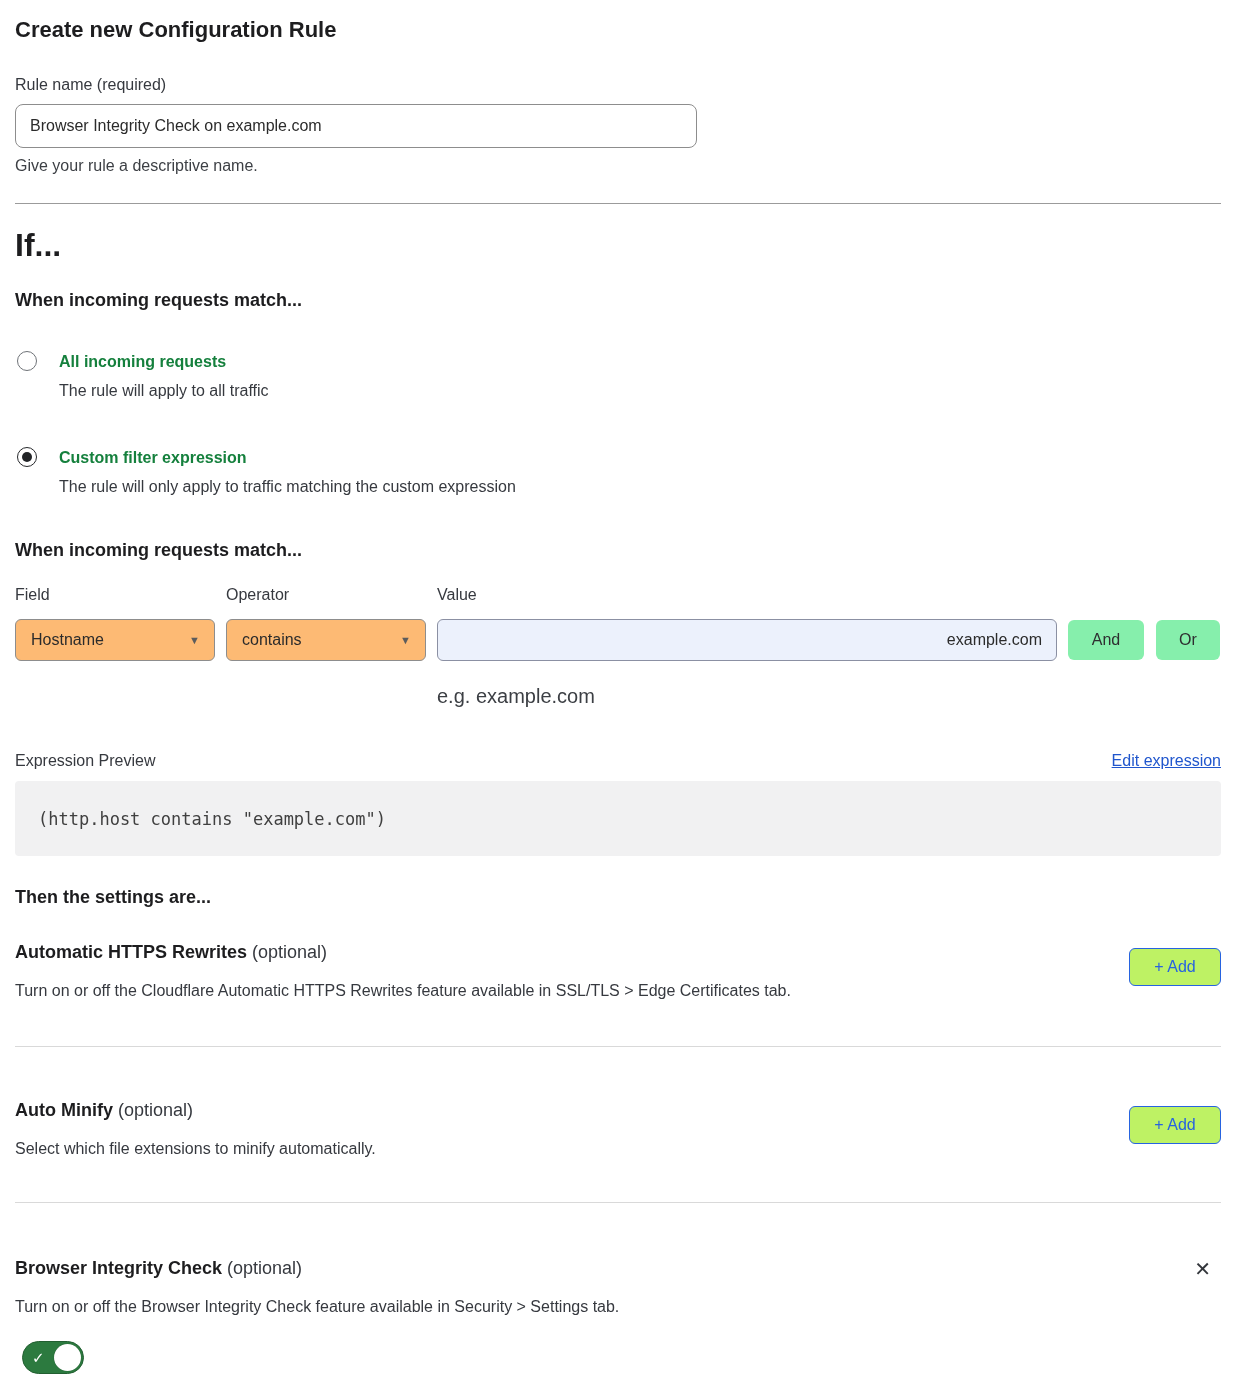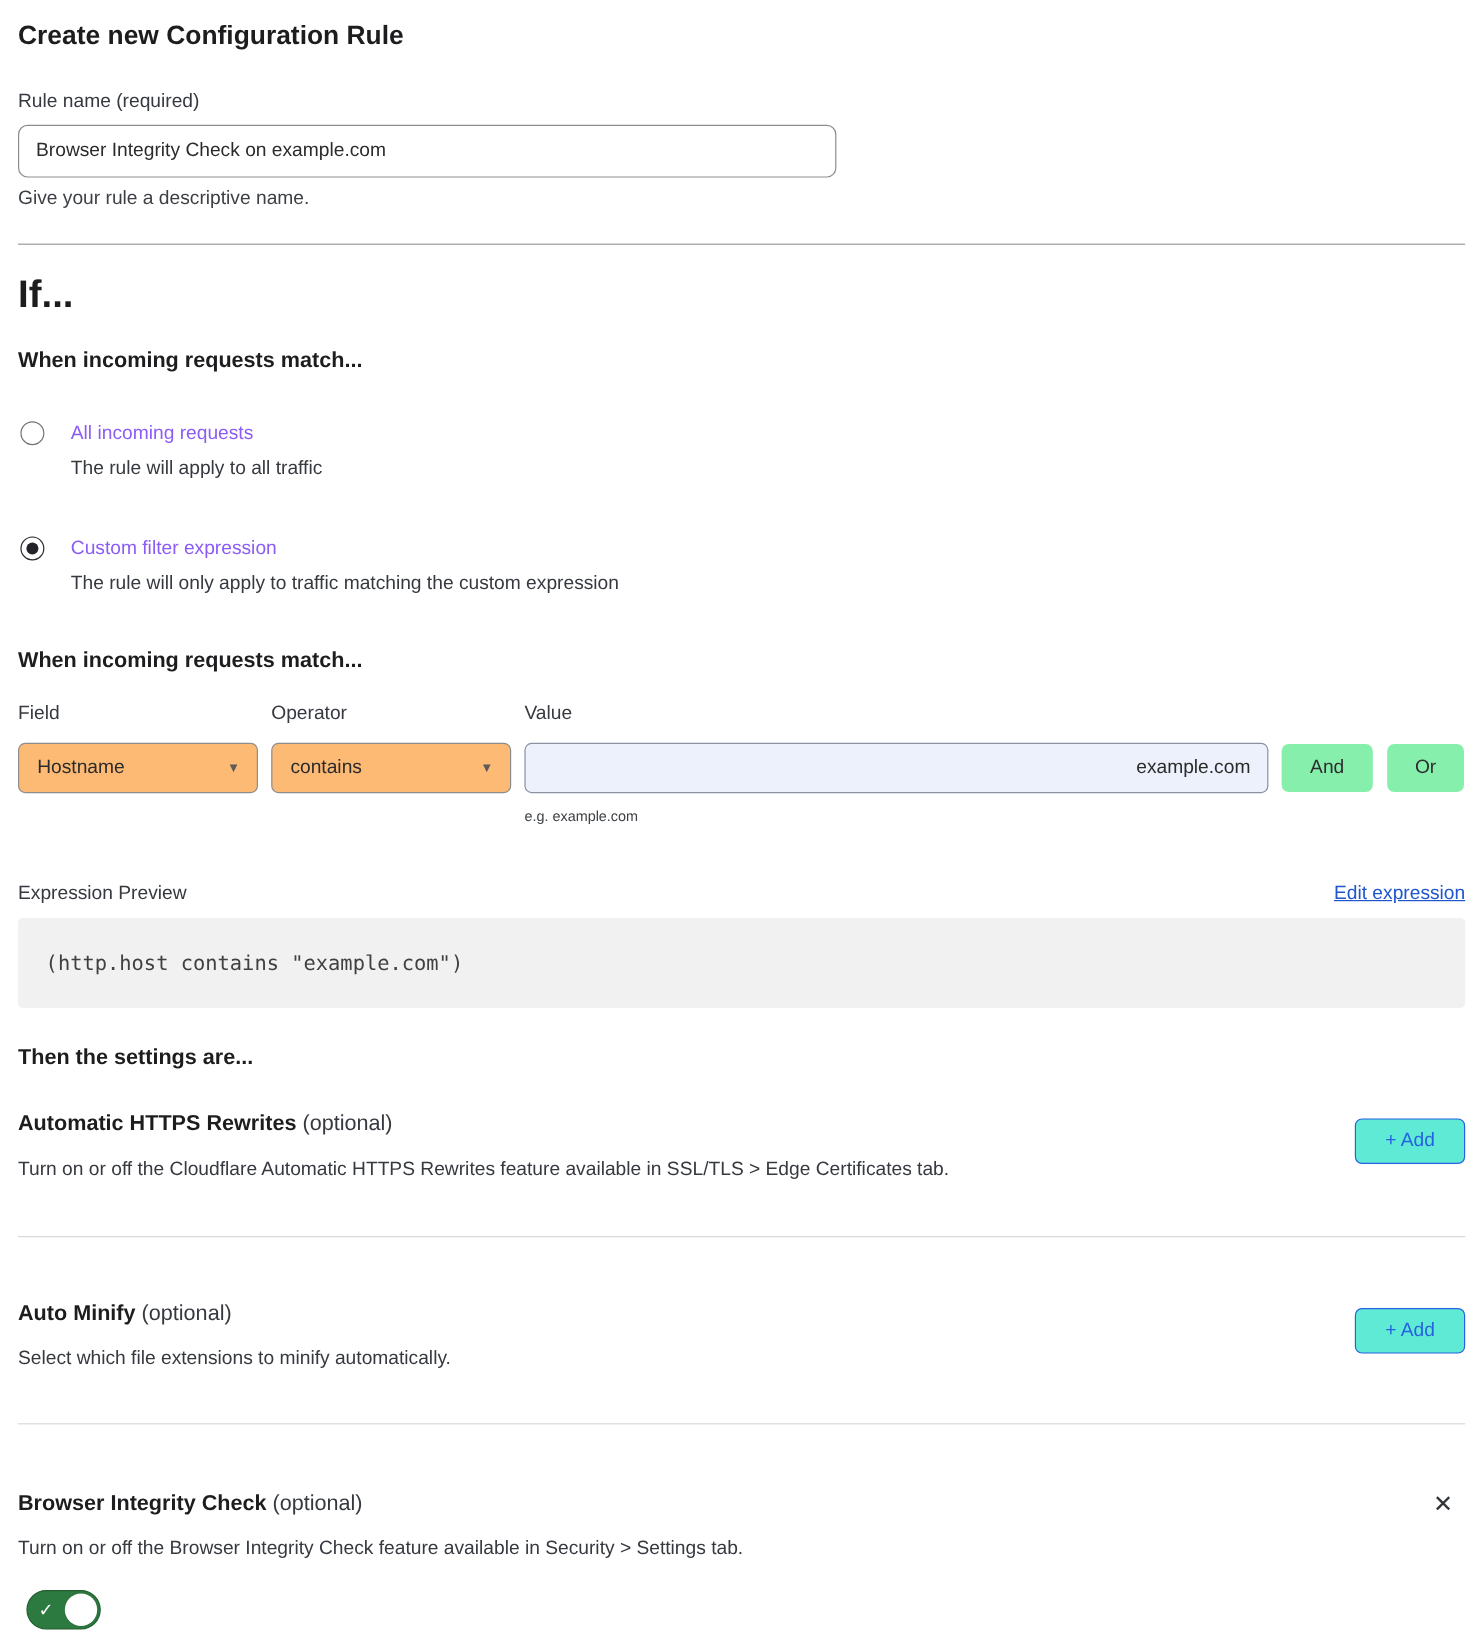--- a/index.html
+++ b/index.html
@@ -53,21 +53,21 @@
     margin: 1px 0 0 2px;
     position: relative; background: #fff;
   }
   .radio-option.selected .radio-circle { border: 1.5px solid #26282b; }
   .radio-option.selected .radio-circle::after {
     content: ""; position: absolute;
     left: 50%; top: 50%; transform: translate(-50%, -50%);
     width: 10px; height: 10px; border-radius: 50%; background: #222427;
   }
   .radio-texts { margin-left: 22px; }
-  .radio-label { font-size: 16px; line-height: 24px; font-weight: 400; color: #8b5cf6; }
+  .radio-label { font-size: 16px; line-height: 24px; font-weight: 700; color: #15803d; }
   .radio-desc { font-size: 16px; line-height: 22px; color: #36393f; margin-top: 6px; }
 
   
   .builder-row { display: flex; margin-top: 22px; }
   .builder-col-field { width: 200px; margin-right: 11px; }
   .builder-col-operator { width: 200px; margin-right: 11px; }
   .builder-col-value { width: 620px; margin-right: 11px; }
   .builder-label { font-size: 16px; line-height: 22px; color: #36393f; }
   .select-box {
     margin-top: 13px; height: 42px;
@@ -82,21 +82,21 @@
   .value-input {
     margin-top: 13px; width: 100%; height: 42px;
     border: 1px solid #8b90a3; border-radius: 6px;
     background: #ecf1fc;
     font-family: "Liberation Sans", sans-serif;
     font-size: 16px; color: #2b2b2b;
     padding: 0 14px;
     display: block;
     text-align: right;
   }
-  .value-helper { font-size: 12px; line-height: 22px; color: #3c3f44; margin-top: 8px; }
+  .value-helper { font-size: 20px; line-height: 22px; color: #3c3f44; margin-top: 24px; }
   .conj-button {
     align-self: flex-start; margin-top: 36px;
     height: 40px; border: none; border-radius: 6px;
     background: #86efac; color: #2e2e30;
     font-family: "Liberation Sans", sans-serif;
     font-size: 16px; cursor: pointer;
   }
   .and-button { width: 76px; margin-right: 12px; }
   .or-button { width: 64px; }
 
@@ -126,21 +126,21 @@
   .setting { display: flex; justify-content: space-between; align-items: flex-start; }
   .setting-1 { margin-top: 30px; }
   .setting-2 { margin-top: 50px; }
   .setting-3 { margin-top: 52px; }
   .setting-title { font-size: 18px; line-height: 26px; color: #36393f; }
   .setting-name { font-weight: 700; color: #1d1d1f; }
   .setting-desc { font-size: 16px; line-height: 22px; color: #36393f; margin-top: 15px; }
   .add-button {
     margin-top: 9px;
     width: 92px; height: 38px;
-    background: #5eead4;
+    background: #bef264;
     border: 1px solid #2763e0; border-radius: 6px;
     color: #2763e0; font-family: "Liberation Sans", sans-serif;
     font-size: 16px; cursor: pointer;
     flex: 0 0 auto;
   }
   .close-button {
     flex: 0 0 auto;
     margin: 4px 10px 0 0;
     font-size: 20px; line-height: 20px; color: #33363b;
     background: none; border: none; cursor: pointer;

